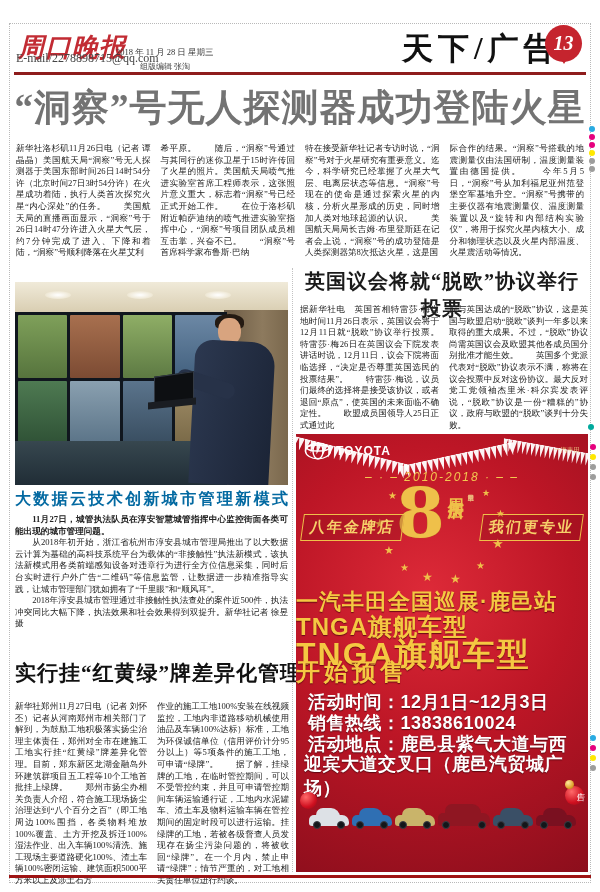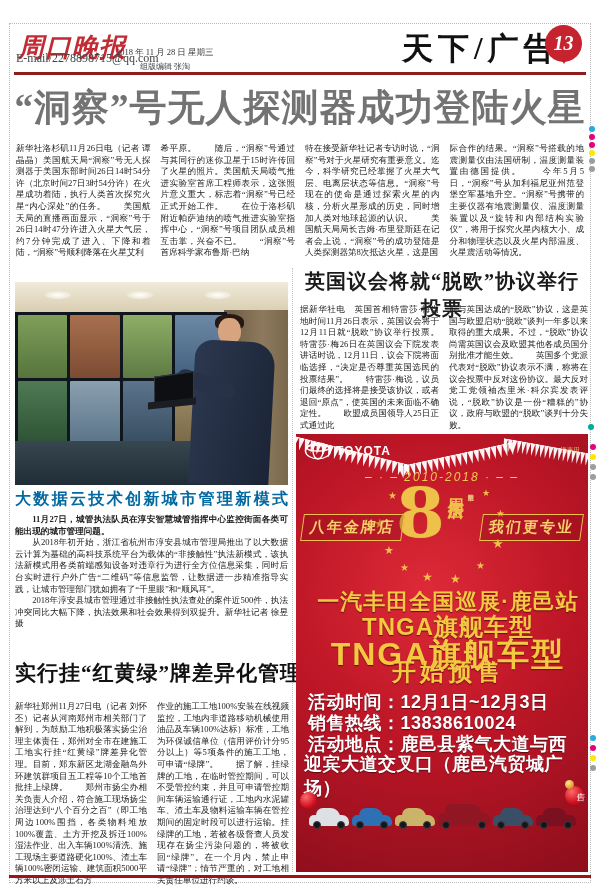--- a/index.html
+++ b/index.html
@@ -98,22 +98,22 @@
   .anniv-block{position:absolute;left:100px;top:48px;display:flex;}
   .big8{font-size:70px;line-height:62px;font-weight:bold;color:#efc04a;
         text-shadow:0 0 1px #a7771c;font-family:"DejaVu Serif",serif;}
   .anniv-vert{writing-mode:vertical-rl;text-orientation:upright;font-size:16px;font-weight:bold;
               color:#efc04a;letter-spacing:1px;margin-top:4px;}
   .anniv-side{writing-mode:vertical-rl;text-orientation:upright;font-size:6px;color:#f3d98c;margin-top:8px;opacity:.85;}
   .star{position:absolute;color:#efc04a;}
   .banner{position:absolute;top:80px;border:1.5px solid #efc04a;color:#f6d06a;font-size:15px;font-weight:bold;
           letter-spacing:2px;padding:3px 7px;transform:skewX(-8deg);background:rgba(120,8,18,.25);}
   .banner-l{left:6px;} .banner-r{right:6px;}
-  .ad-h{position:absolute;left:0;width:100%;text-align:center;font-weight:bold;color:#f5c842;
-        text-shadow:0 1px 1px #6e0a14;margin-left:6px;}
+  .ad-h{position:absolute;left:0;width:100%;text-align:left;font-weight:bold;color:#f5c842;
+        text-shadow:0 1px 1px #6e0a14;}
   .ad-h1{top:153px;font-size:22px;letter-spacing:1px;}
   .ad-h2{top:177px;font-size:24px;letter-spacing:1px;}
   .ad-h3{top:199px;font-size:32px;letter-spacing:2px;}
   .ad-h4{top:222px;font-size:24px;letter-spacing:4px;}
   .ad-info{position:absolute;left:12px;color:#fff;font-size:18px;font-weight:bold;letter-spacing:0.5px;
            text-shadow:0 1px 1px #5e0812;}
   .ai1{top:256px;} .ai2{top:277px;} .ai3{top:298px;} .ai4{top:318px;left:8px;}
   .cars{position:absolute;left:10px;top:352px;width:272px;height:40px;display:flex;align-items:flex-end;
         justify-content:center;gap:3px;}
   .car{position:relative;width:40px;height:12px;}

